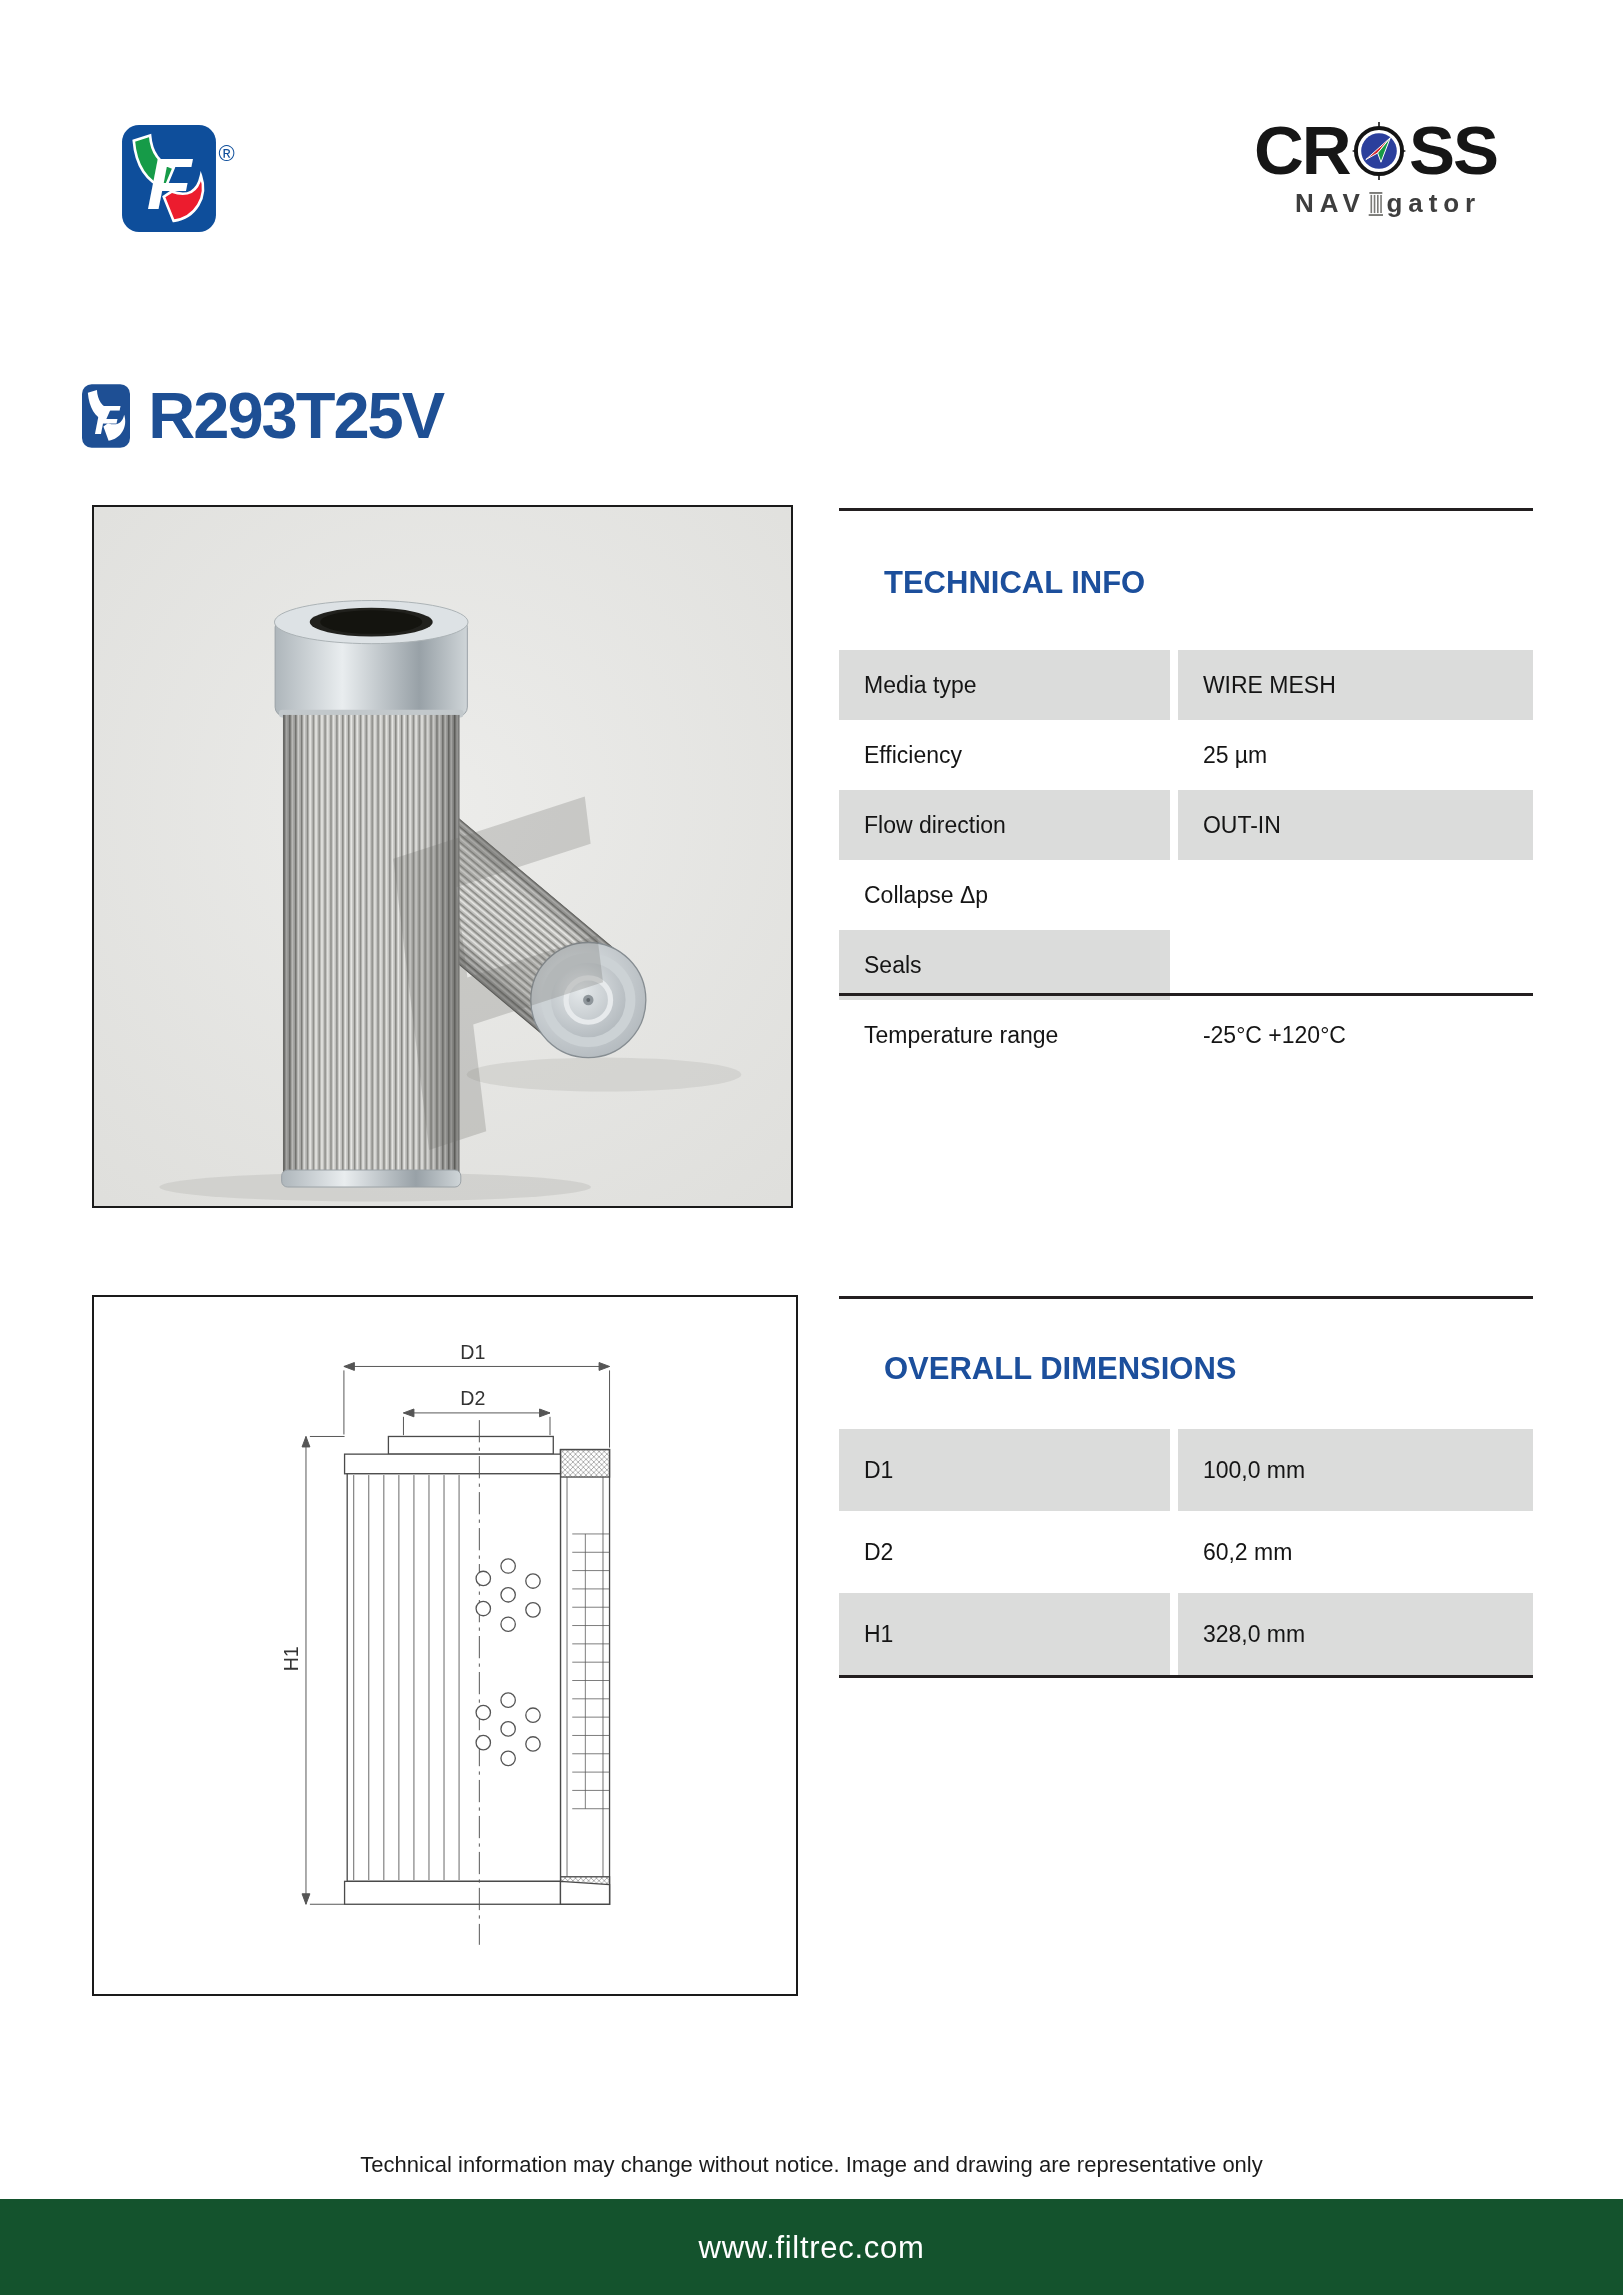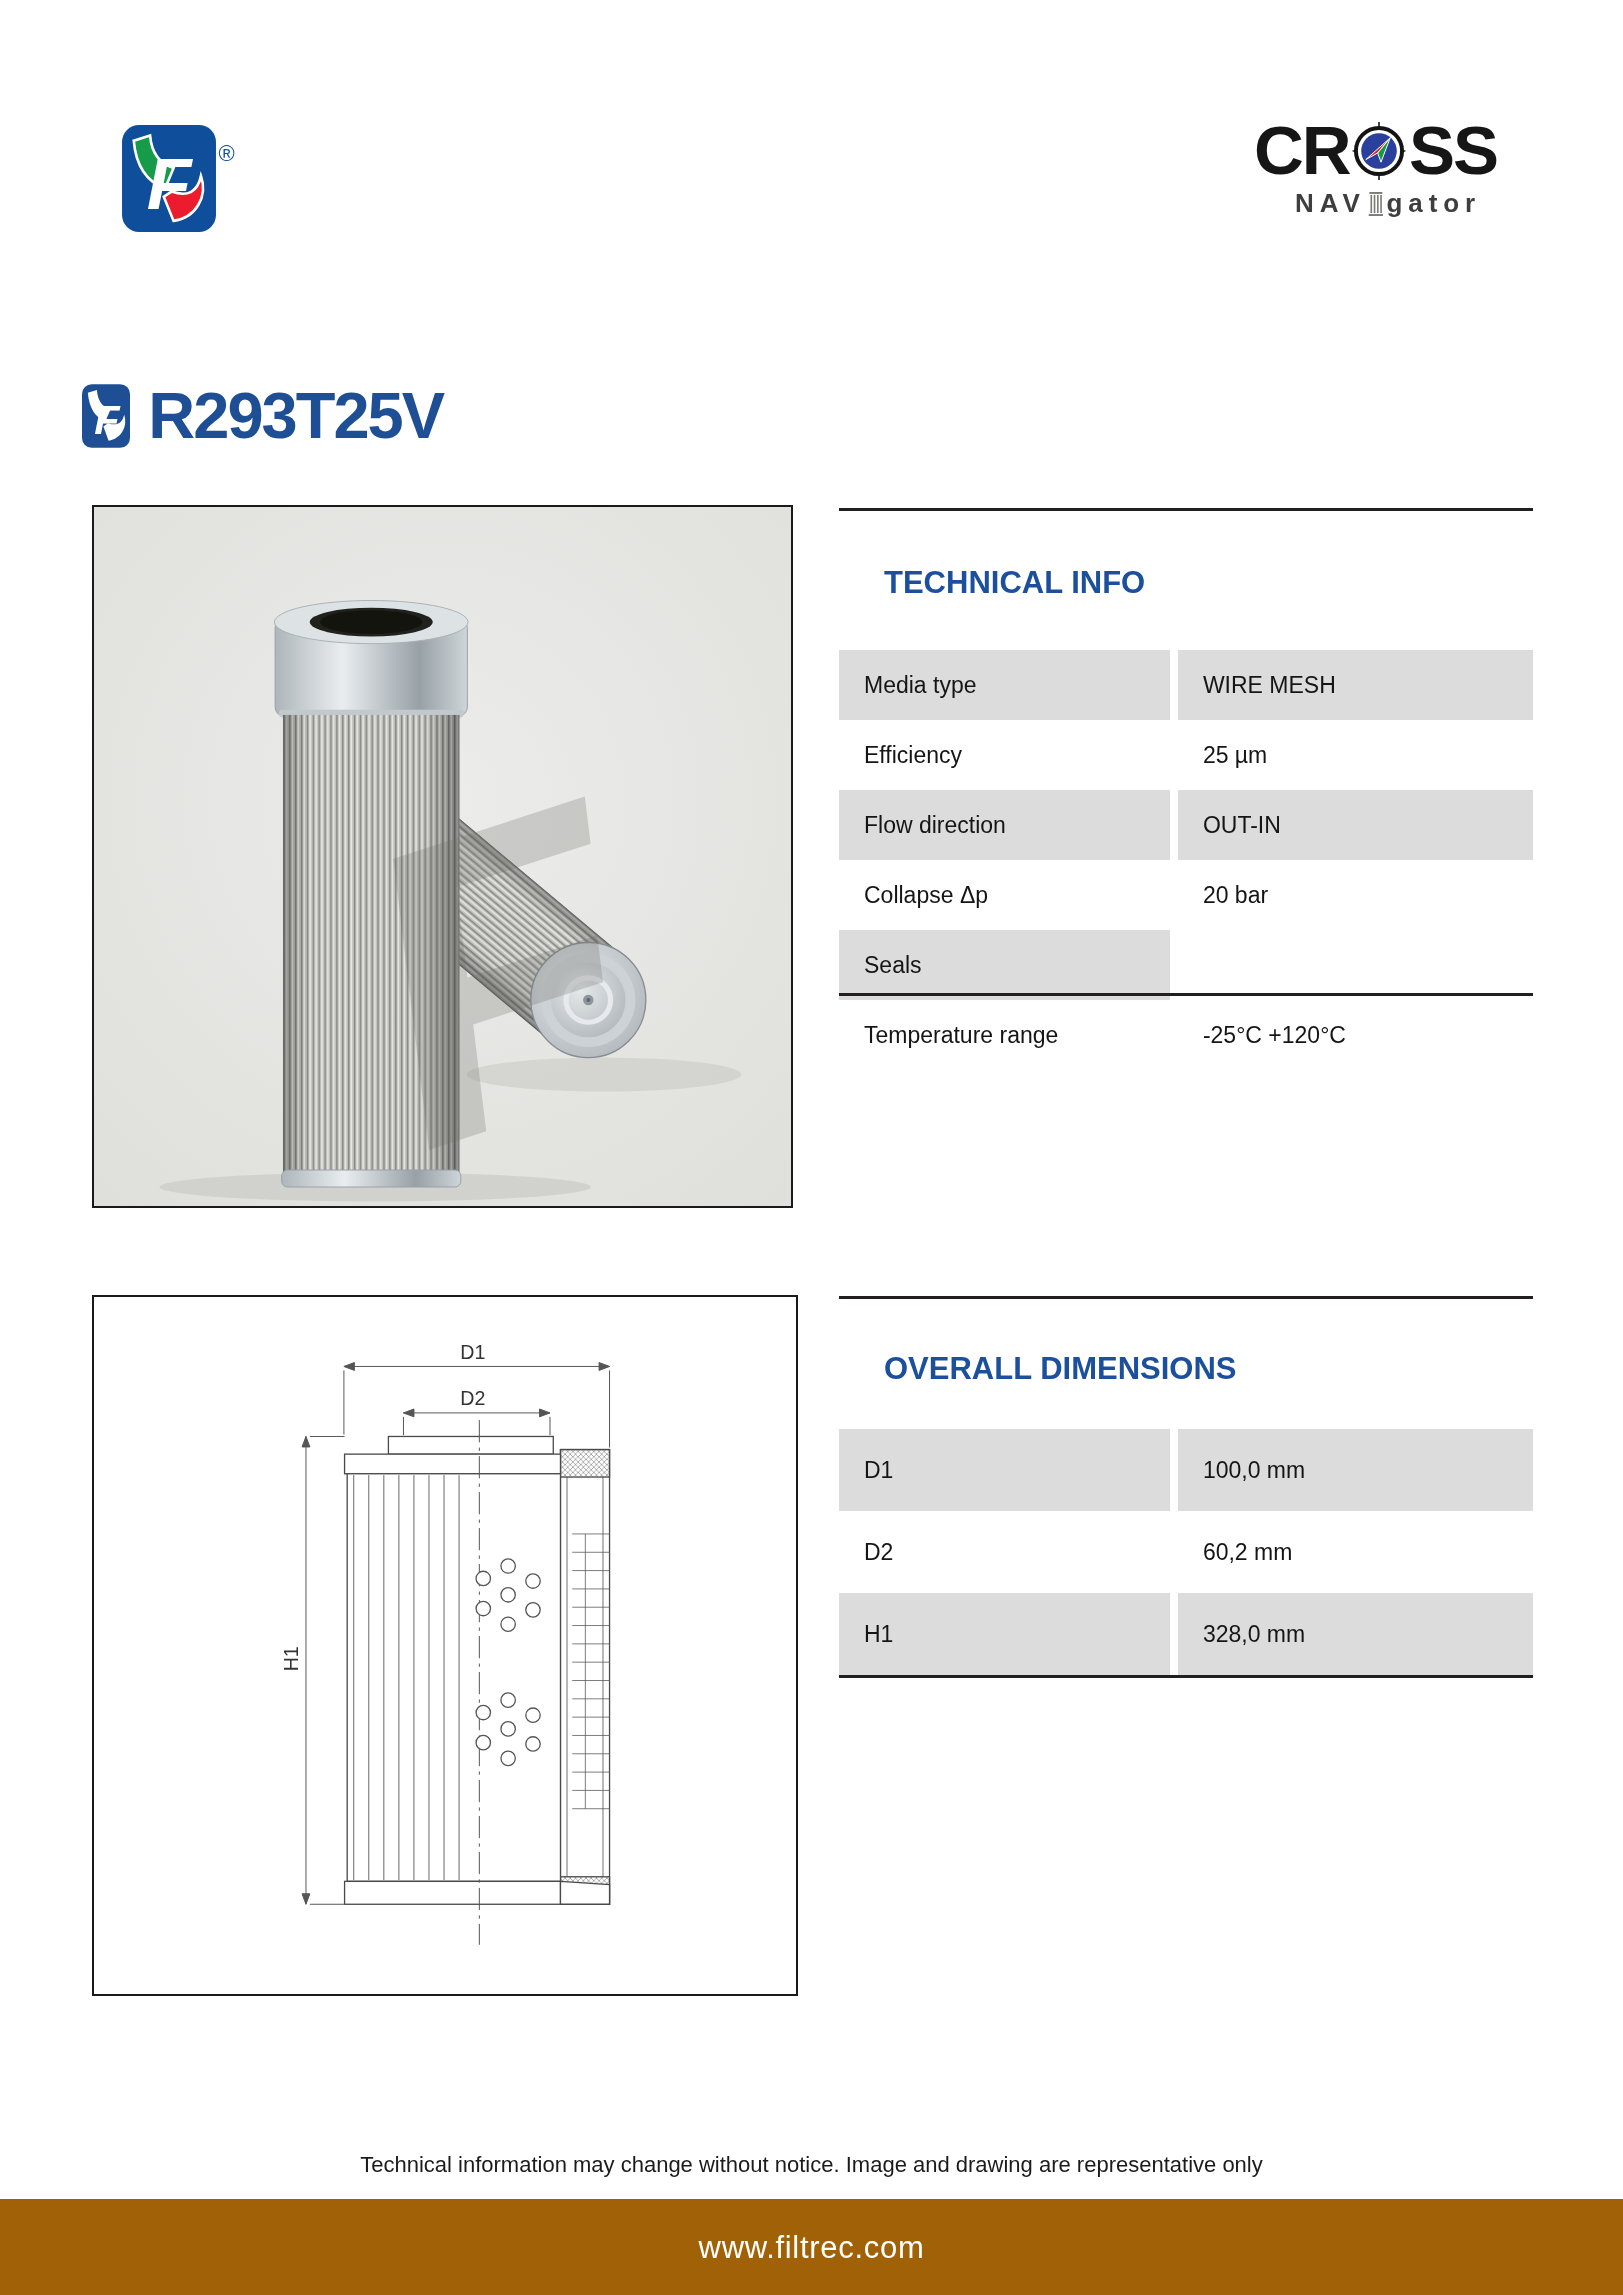--- a/index.html
+++ b/index.html
@@ -42,21 +42,21 @@
   .cell { display:flex; align-items:center; font-size:23px; color:#151515; }
   .cell.label { width:331px; padding-left:25px; }
   .gapcol { width:7.9px; background:#ffffff; flex:none; }
   .cell.value { flex:1; padding-left:25px; }
   #tech-table .trow { height:70px; }
   #dims-table .trow { height:82px; }
 
   
   #footer-note { left:0; top:2152px; width:1623px; text-align:center;
     font-size:22px; color:#1b1b1b; }
-  #footer-bar { left:0; top:2199px; width:1623px; height:97px; background:#a16207;
+  #footer-bar { left:0; top:2199px; width:1623px; height:97px; background:#14532d;
     display:flex; align-items:center; justify-content:center; }
   #website { color:#ffffff; font-size:31px; letter-spacing:0.7px; }
 </style>
 </head>
 <body>
 
 <div class="abs" id="filtrec-logo">
   <svg width="94" height="107" viewBox="0 0 144 164">
     <rect x="0" y="0" width="144" height="164" rx="26" fill="#0e4e9b"></rect>
     <path d="M18,24 C21,62 38,88 66,97 L79,66 C57,59 45,42 43,16 Z" fill="#169b48" stroke="#ffffff" stroke-width="4"></path>
@@ -195,21 +195,20 @@
     <div class="cell value">25 µm</div>
   </div>
   <div class="trow gray">
     <div class="cell label">Flow direction</div>
     <div class="gapcol"></div>
     <div class="cell value">OUT-IN</div>
   </div>
   <div class="trow">
     <div class="cell label">Collapse Δp</div>
     <div class="gapcol"></div>
-    <div class="cell value">20 bar</div>
   </div>
   <div class="trow gray">
     <div class="cell label">Seals</div>
     <div class="gapcol"></div>
   </div>
   <div class="trow">
     <div class="cell label">Temperature range</div>
     <div class="gapcol"></div>
     <div class="cell value">-25°C +120°C</div>
   </div>

